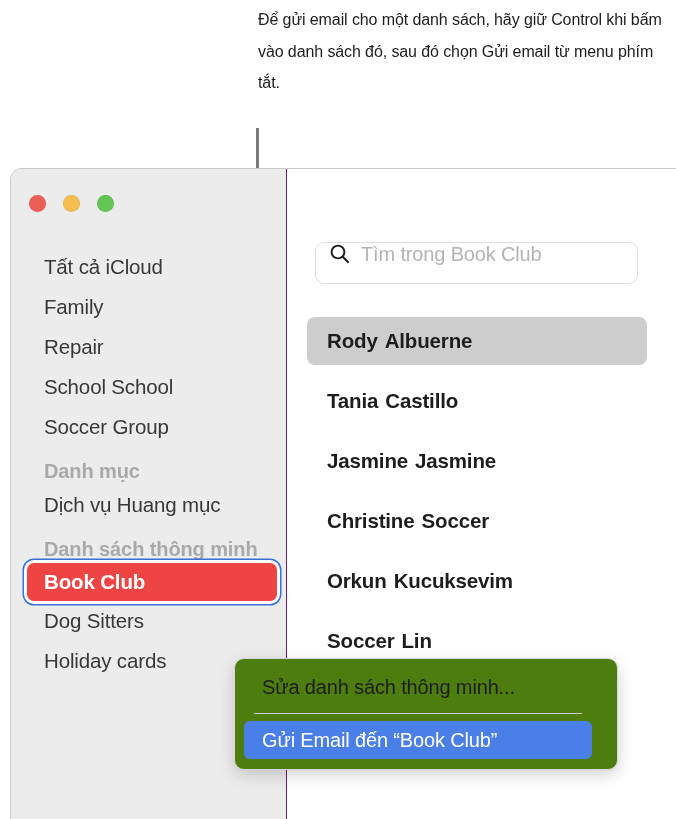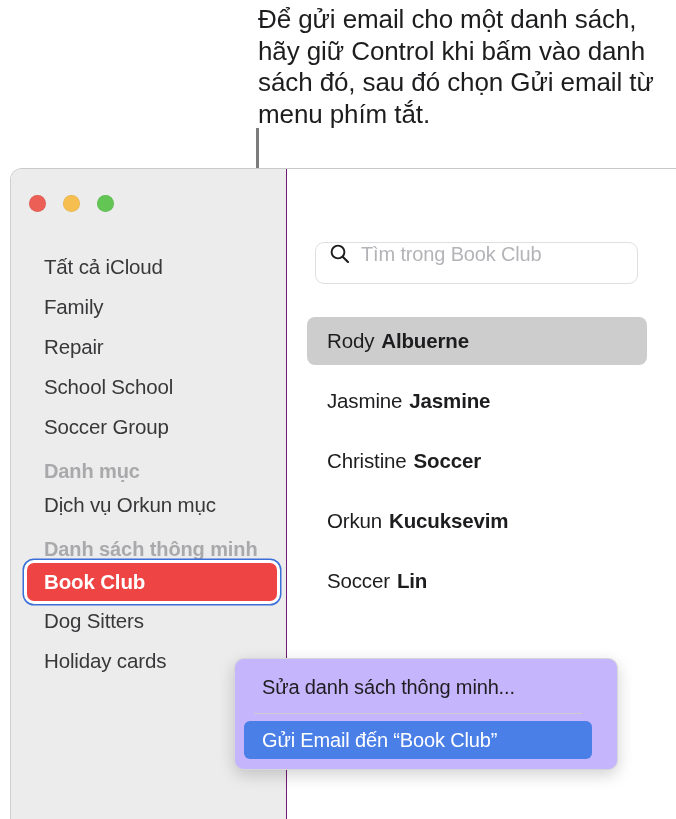--- a/index.html
+++ b/index.html
@@ -14,21 +14,21 @@
     overflow: hidden;
     position: relative;
   }
 
   
   #callout-text {
     position: absolute;
     left: 258px;
     top: 4px;
     width: 410px;
-    font-size: 26px;
+    font-size: 16px;
     line-height: 31.5px;
     color: #1d1d1f;
     letter-spacing: -0.1px;
   }
   #callout-line {
     position: absolute;
     left: 256px;
     top: 128px;
     width: 2.5px;
     height: 508px;
@@ -165,30 +165,30 @@
     font-size: 20.5px;
     color: #1d1d1f;
     letter-spacing: -0.15px;
     margin-bottom: 12px;
     box-sizing: border-box;
   }
   .contact-row.selected {
     background: #cdcdcd;
     border-radius: 8px;
   }
-  .c-first { font-weight: normal; }
+  .c-first { font-weight: bold; }
   .c-last  { font-weight: bold; margin-left: 7px; }
 
   
   #context-menu {
     position: absolute;
     left: 234px;
     top: 658px;
     width: 384px;
-    background: #c4b5fd;
+    background: #4d7c0f;
     border: 1px solid #d7d7d7;
     border-radius: 10px;
     box-shadow: 0 5px 16px rgba(0,0,0,0.18);
     padding: 9px 16px 10px 0;
     box-sizing: border-box;
     z-index: 30;
   }
   .menu-item {
     height: 38px;
     line-height: 38px;
@@ -228,21 +228,21 @@
     </div>
 
     <div id="sidebar-list">
       <div class="sb-item">Tất cả iCloud</div>
       <div class="sb-item">Family</div>
       <div class="sb-item">Repair</div>
       <div class="sb-item">School School</div>
       <div class="sb-item">Soccer Group</div>
 
       <div class="sb-header">Danh mục</div>
-      <div class="sb-item">Dịch vụ Orkun mục</div>
+      <div class="sb-item">Dịch vụ Huang mục</div>
 
       <div class="sb-header">Danh sách thông minh</div>
       <div class="sb-item selected">Book Club</div>
       <div class="sb-item">Dog Sitters</div>
       <div class="sb-item">Holiday cards</div>
     </div>
   </div>
 
   <div id="content-pane">
 
@@ -255,20 +255,24 @@
       </span>
       <span id="search-placeholder">Tìm trong Book Club</span>
     </div>
 
     <div id="contact-list">
       <div class="contact-row selected">
         <span class="c-first">Rody</span>
         <span class="c-last">Albuerne</span>
       </div>
       <div class="contact-row">
+        <span class="c-first">Tania</span>
+        <span class="c-last">Castillo</span>
+      </div>
+      <div class="contact-row">
         <span class="c-first">Jasmine</span>
         <span class="c-last">Jasmine</span>
       </div>
       <div class="contact-row">
         <span class="c-first">Christine</span>
         <span class="c-last">Soccer</span>
       </div>
       <div class="contact-row">
         <span class="c-first">Orkun</span>
         <span class="c-last">Kucuksevim</span>

